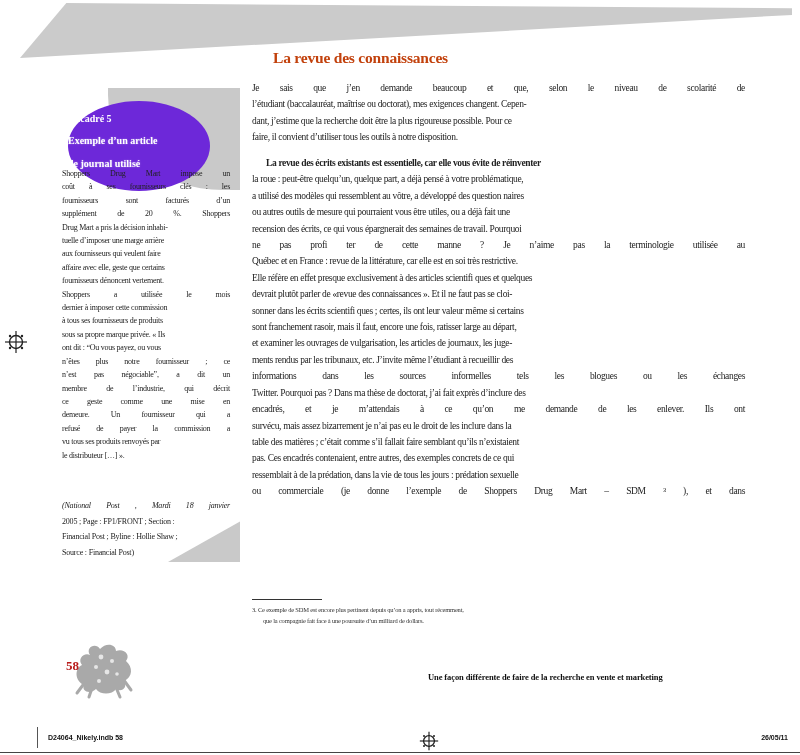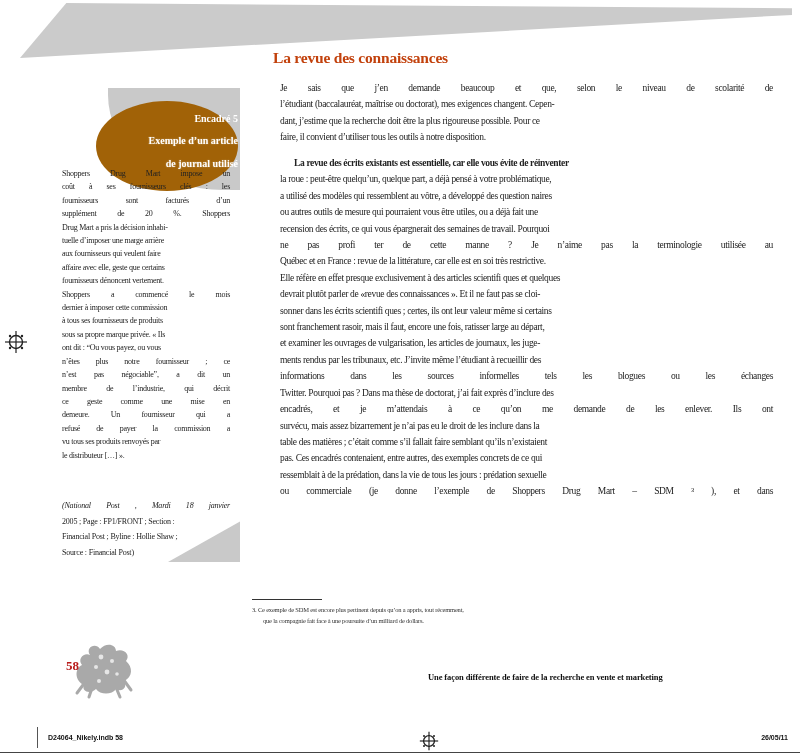--- a/index.html
+++ b/index.html
@@ -10,42 +10,42 @@
   .top-swoosh{position:absolute;left:20px;top:2px;width:772px;height:56px;background:#cbcbcb;
               clip-path:polygon(6% 2%,100% 11%,100% 23%,0% 100%);}
 
   
   .regmark{position:absolute;}
   .regmark svg{display:block;}
 
   
   .side-band{position:absolute;left:108px;top:88px;width:132px;height:102px;background:#c9c9c9;
              border-bottom-left-radius:115px 95px;}
-  .badge{position:absolute;left:96px;top:101px;width:142px;height:90px;border-radius:50%;
-         background:#a16207;color:#ffffff;text-align:right;}
+  .badge{position:absolute;left:68px;top:101px;width:142px;height:90px;border-radius:50%;
+         background:#6d28d9;color:#ffffff;text-align:left;}
   .badge .l1{margin-top:11px;font-size:10px;font-weight:bold;line-height:14px;}
   .badge .l2,.badge .l3{font-size:10px;font-weight:bold;line-height:14.5px;text-shadow:0 0 2px #ffffff66;margin-top:8px;}
   .side-tri{position:absolute;left:168px;top:516px;width:72px;height:46px;background:#c9c9c9;
             clip-path:polygon(100% 12%,100% 100%,0% 100%);}
 
   .side-text{position:absolute;left:62px;top:167px;width:172px;}
   .sline{font-size:8px;letter-spacing:-0.25px;line-height:13.4px;white-space:nowrap;color:#222;}
   .sline.wide{width:168px;white-space:normal;text-align:justify;text-align-last:justify;}
   .side-cite{position:absolute;left:62px;top:468px;width:172px;margin-top:30px;}
   .cline{font-size:8px;letter-spacing:-0.2px;line-height:15.5px;white-space:nowrap;color:#222;}
   .cline.wide{width:168px;white-space:normal;text-align:justify;text-align-last:justify;}
   .cline.italic{font-style:italic;}
 
   
   .main-title{position:absolute;left:252px;top:49px;font-size:15.5px;font-weight:bold;
               letter-spacing:-0.2px;color:#c2410c;margin-left:21px;}
   .para{position:absolute;left:252px;}
   .para1{top:80px;}
   .para2{top:155px;}
-  .mline{font-size:9.5px;letter-spacing:-0.35px;line-height:16.4px;white-space:nowrap;color:#222;margin-left:28px;}
+  .mline{font-size:9.5px;letter-spacing:-0.35px;line-height:16.4px;white-space:nowrap;color:#222;}
   .mline.wide{width:493px;white-space:normal;text-align:justify;text-align-last:justify;}
   .mline.indent{padding-left:14px;font-weight:bold;}
 
   .fn-rule{position:absolute;left:252px;top:599px;width:70px;height:1px;background:#333;}
   .footnote{position:absolute;left:252px;top:604px;}
   .fline{font-size:6.5px;letter-spacing:-0.2px;line-height:11px;white-space:nowrap;color:#333;}
   .fline.indent{padding-left:11px;}
 
   .running-footer{position:absolute;left:428px;top:672px;font-size:8.5px;font-weight:bold;
                   letter-spacing:-0.1px;color:#111;}
@@ -92,21 +92,21 @@
 
   <div class="sline wide">Shoppers Drug Mart impose un</div>
       <div class="sline wide">coût à ses fournisseurs clés : les</div>
       <div class="sline wide">fournisseurs sont facturés d’un</div>
       <div class="sline wide">supplément de 20 %. Shoppers</div>
       <div class="sline">Drug Mart a pris la décision inhabi-</div>
       <div class="sline">tuelle d’imposer une marge arrière</div>
       <div class="sline">aux fournisseurs qui veulent faire</div>
       <div class="sline">affaire avec elle, geste que certains</div>
       <div class="sline">fournisseurs dénoncent vertement.</div>
-      <div class="sline wide">Shoppers a commencé le mois</div>
+      <div class="sline wide">Shoppers a utilisée le mois</div>
       <div class="sline">dernier à imposer cette commission</div>
       <div class="sline">à tous ses fournisseurs de produits</div>
       <div class="sline">sous sa propre marque privée. « Ils</div>
       <div class="sline">ont dit : “Ou vous payez, ou vous</div>
       <div class="sline wide">n’êtes plus notre fournisseur ; ce</div>
       <div class="sline wide">n’est pas négociable”, a dit un</div>
       <div class="sline wide">membre de l’industrie, qui décrit</div>
       <div class="sline wide">ce geste comme une mise en</div>
       <div class="sline wide">demeure. Un fournisseur qui a</div>
       <div class="sline wide">refusé de payer la commission a</div>

